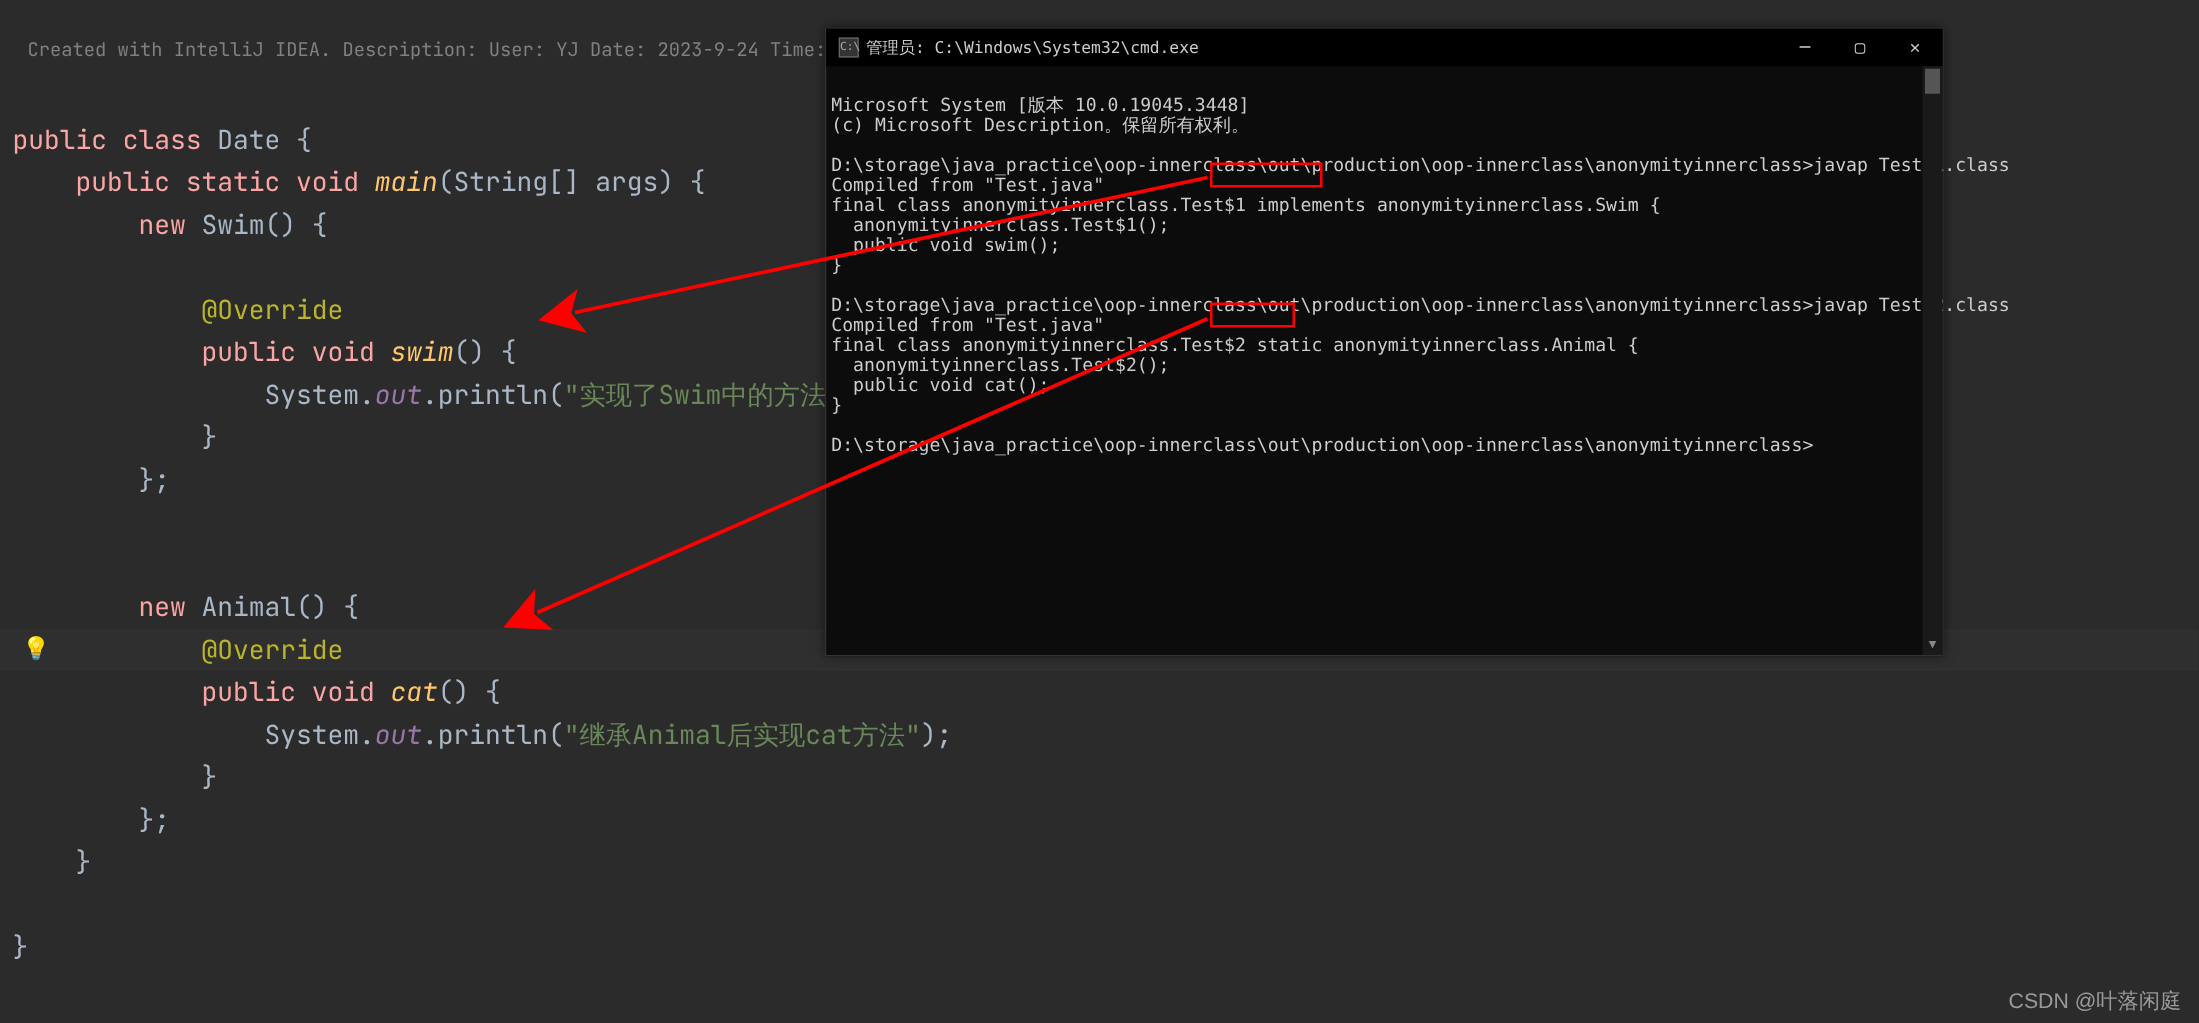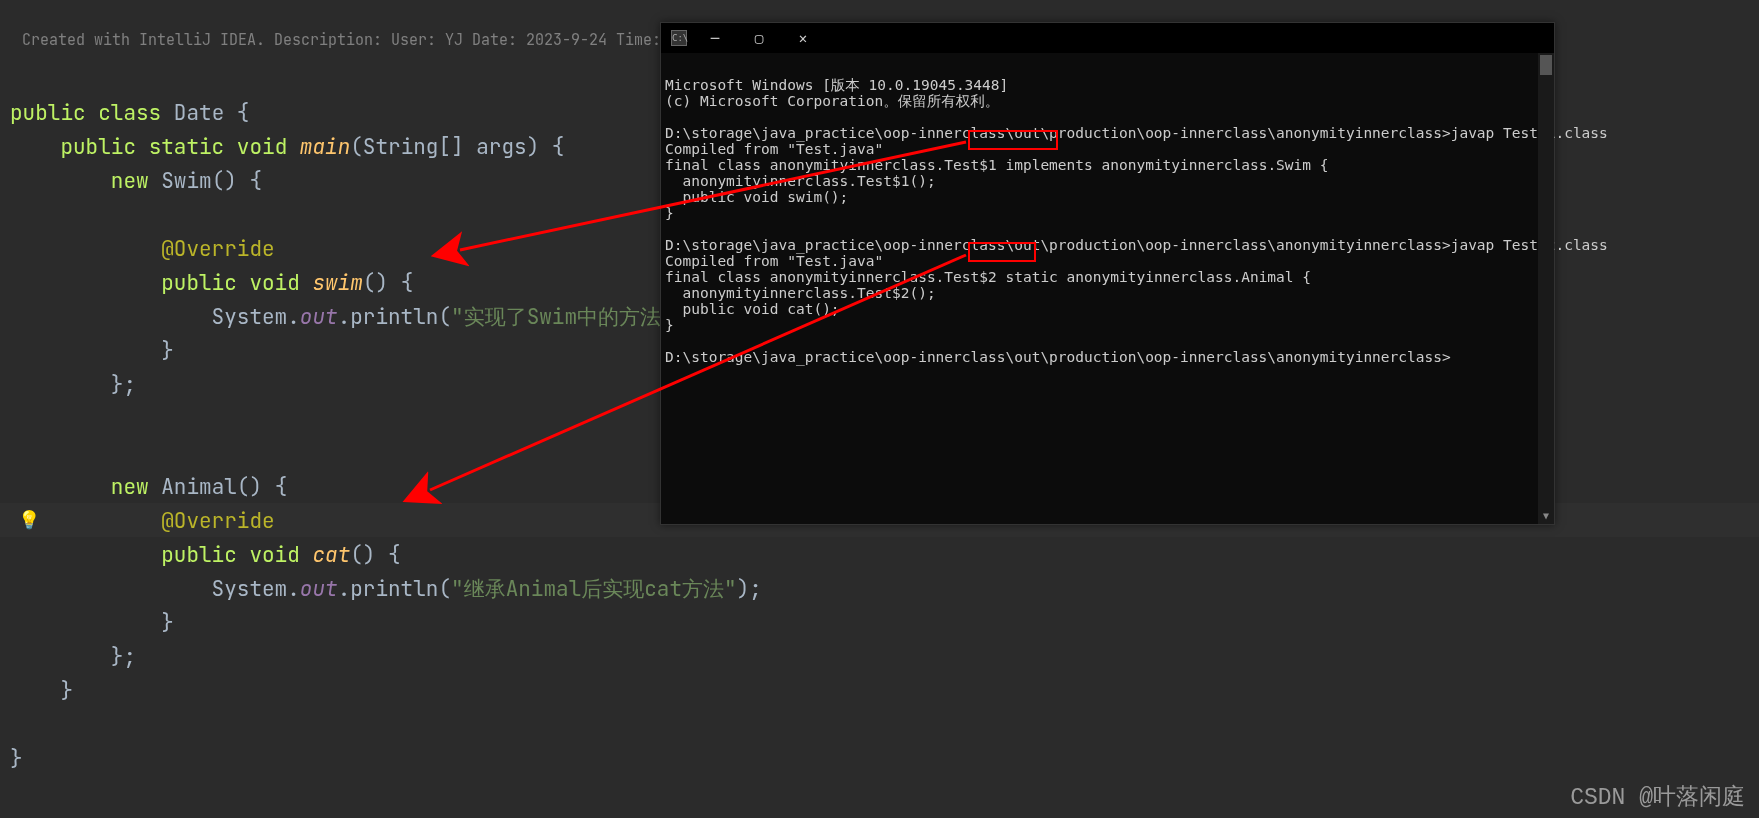--- a/index.html
+++ b/index.html
@@ -25,21 +25,21 @@
     font-size: 15px;
   }
   .code {
     position: absolute;
     top: 62px;
     left: 10px;
     font-size: 21px;
     line-height: 34px;
     white-space: pre;
   }
-  .kw { color: #bef264; }
+  .kw { color: #fca5a5; }
   .annotation { color: #bbb529; }
   .method { color: #ffc66d; font-style: italic; }
   .str { color: #6a8759; }
   .field-italic { color: #9876aa; font-style: italic; }
   .plain { color: #a9b7c6; }
   .highlight-line {
     position: absolute;
     left: 0; right: 0;
     height: 34px;
     top: 503px;
@@ -129,22 +129,22 @@
     position: absolute;
     left: 0; top: 0;
     width: 1759px; height: 818px;
     pointer-events: none;
   }
   .watermark {
     position: absolute;
     right: 14px;
     bottom: 6px;
     color: #9a9a9a;
-    font-size: 23px;
-    font-family: Liberation Mono, monospace;
+    font-size: 17px;
+    font-family: Liberation Sans, sans-serif;
     text-align: right;
   }
 </style>
 </head>
 <body>
 
 <div class="editor">
   <div class="highlight-line"></div>
 
   <div class="file-header">Created with IntelliJ IDEA. Description: User: YJ Date: 2023-9-24 Time: 10:30</div>
@@ -171,27 +171,28 @@
 
 <span class="plain">}</span>
   </div>
 
   <div class="bulb">💡</div>
 </div>
 
 <div class="terminal">
   <div class="titlebar">
     <span class="icon">C:\</span>
+    <span class="title">管理员: C:\Windows\System32\cmd.exe</span>
     <div class="winctrl">─</div>
     <div class="winctrl">▢</div>
     <div class="winctrl">✕</div>
   </div>
   <div class="term-body">
-<span>Microsoft Windows [版本 10.0.19045.3448]</span>
-<span>(c) Microsoft Corporation。保留所有权利。</span>
+<span>Microsoft System [版本 10.0.19045.3448]</span>
+<span>(c) Microsoft Description。保留所有权利。</span>
 
 <span>D:\storage\java_practice\oop-innerclass\out\production\oop-innerclass\anonymityinnerclass&gt;javap Test$1.class</span>
 <span>Compiled from "Test.java"</span>
 <span>final class anonymityinnerclass.Test$1 </span><span>implements</span><span> anonymityinnerclass.Swim {</span>
 <span>  anonymityinnerclass.Test$1();</span>
 <span>  public void swim();</span>
 <span>}</span>
 
 <span>D:\storage\java_practice\oop-innerclass\out\production\oop-innerclass\anonymityinnerclass&gt;javap Test$2.class</span>
 <span>Compiled from "Test.java"</span>

